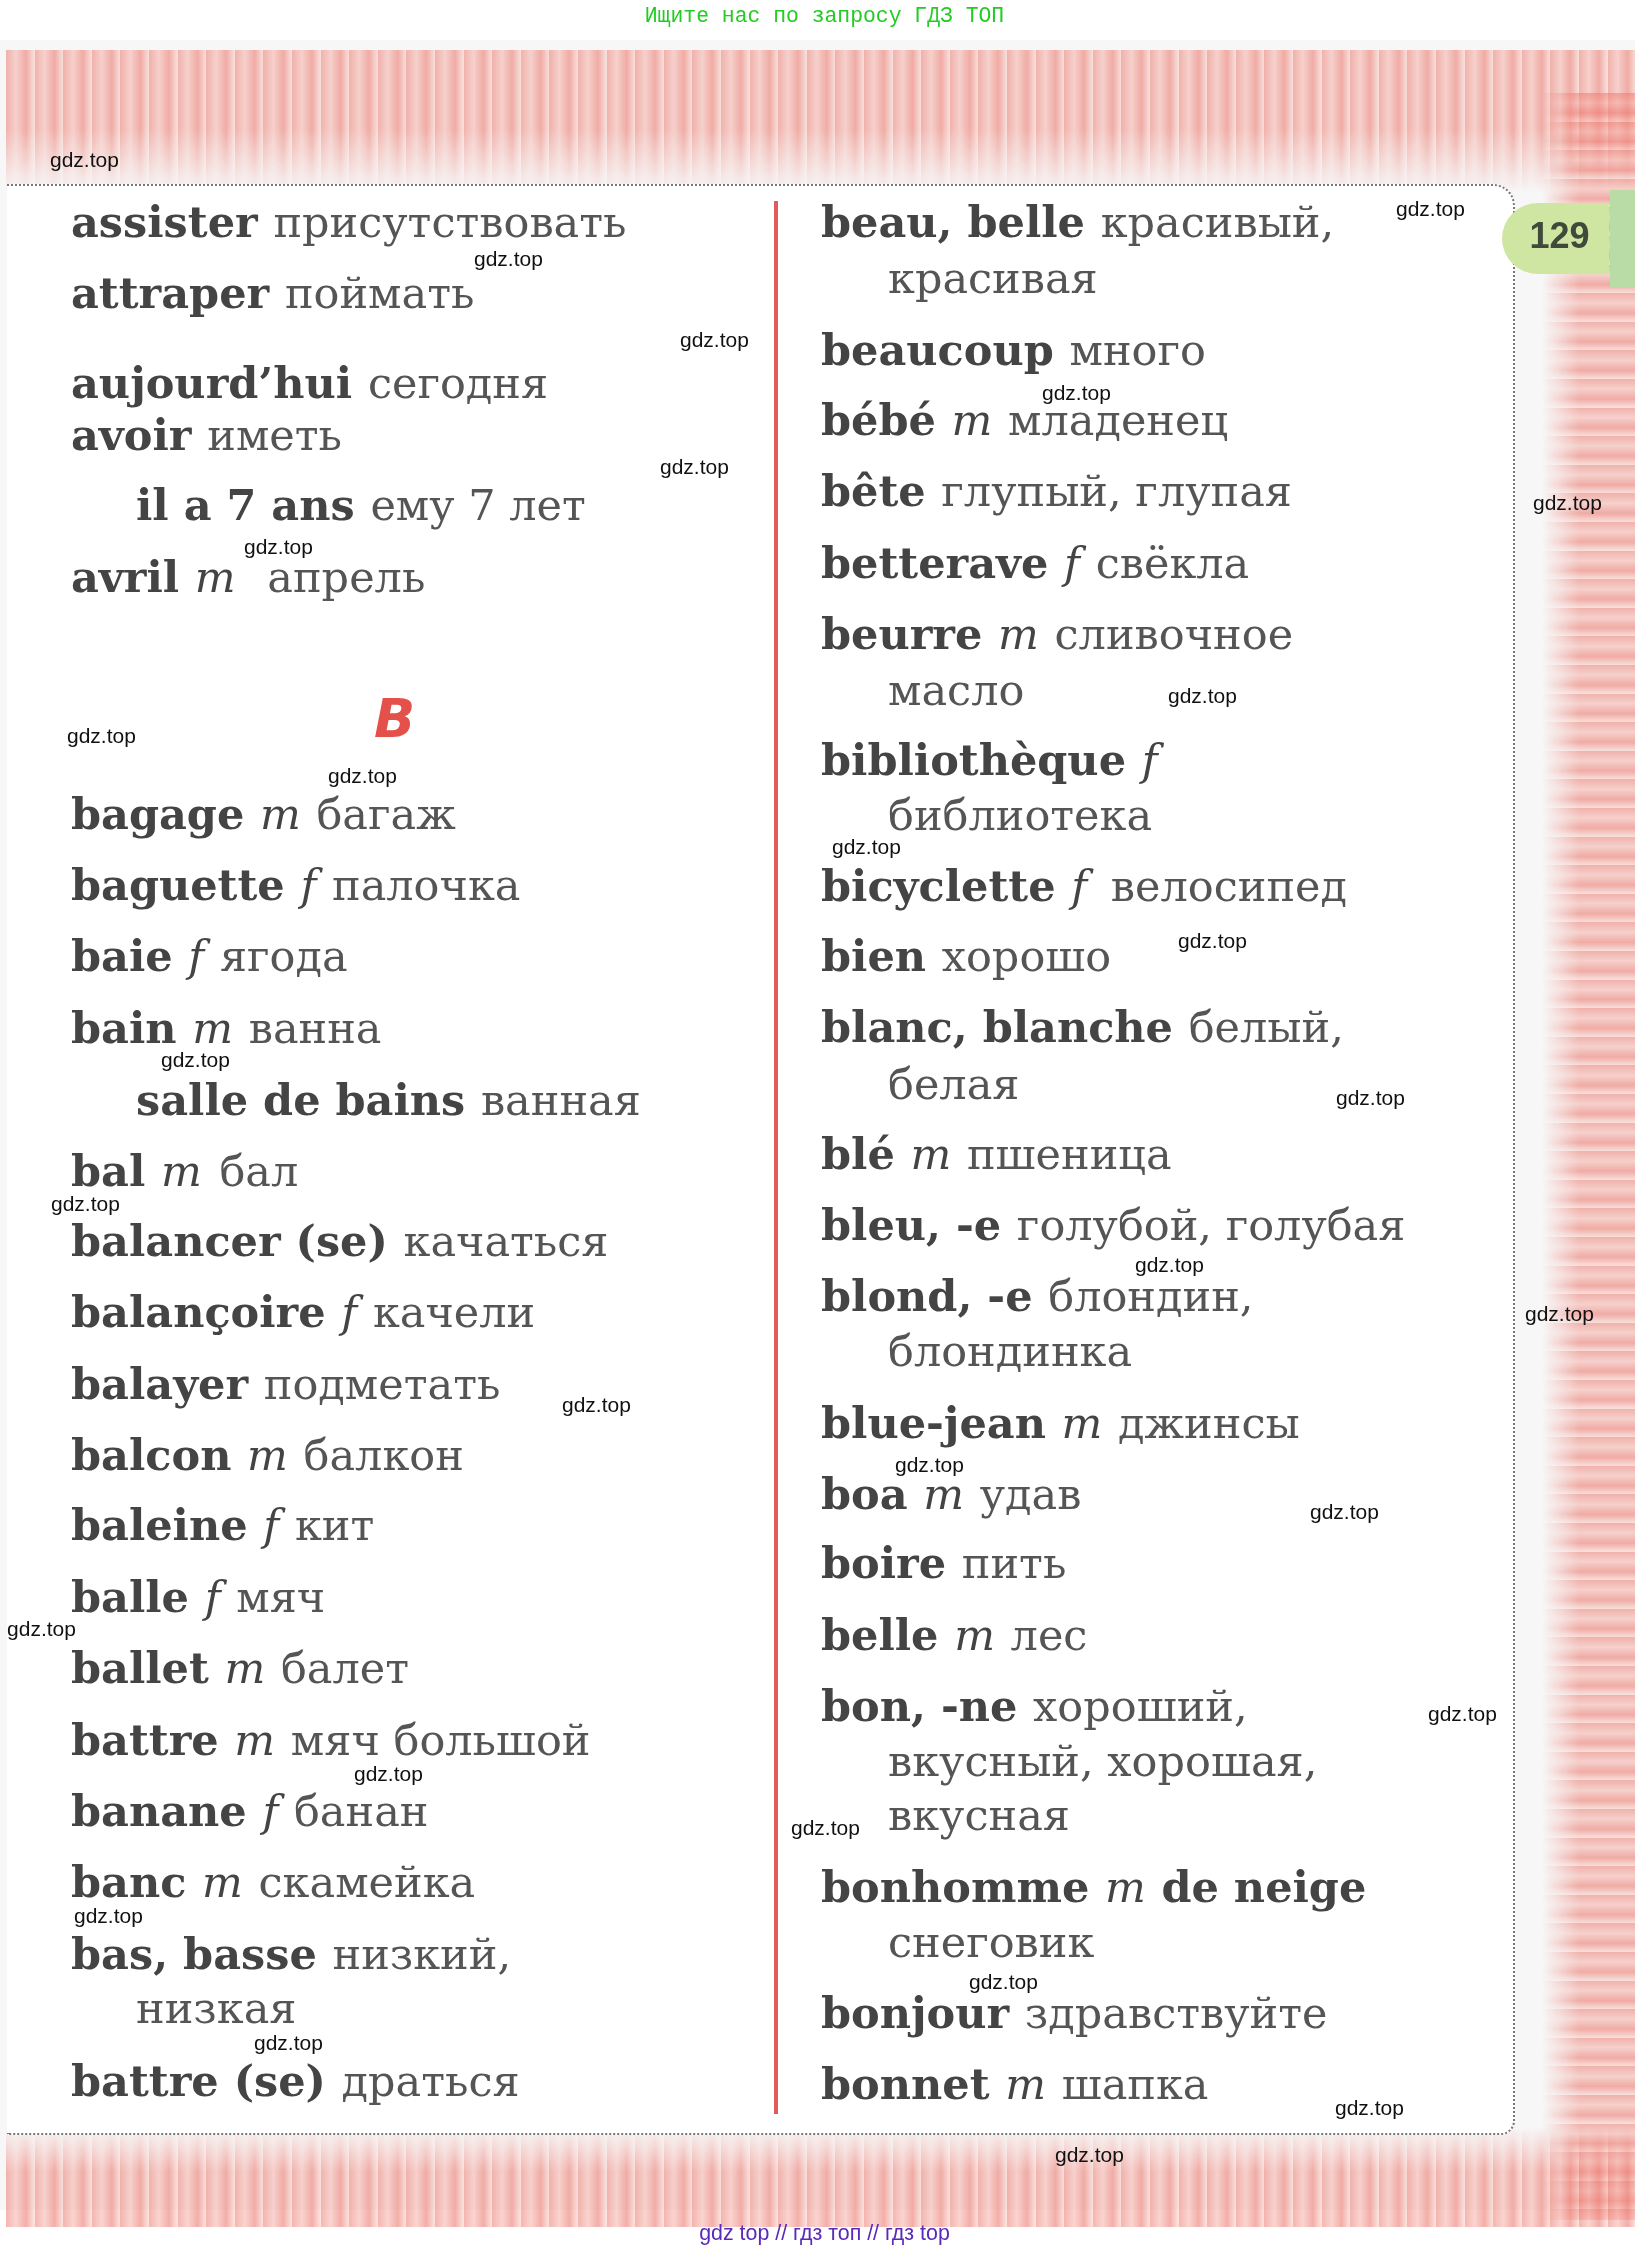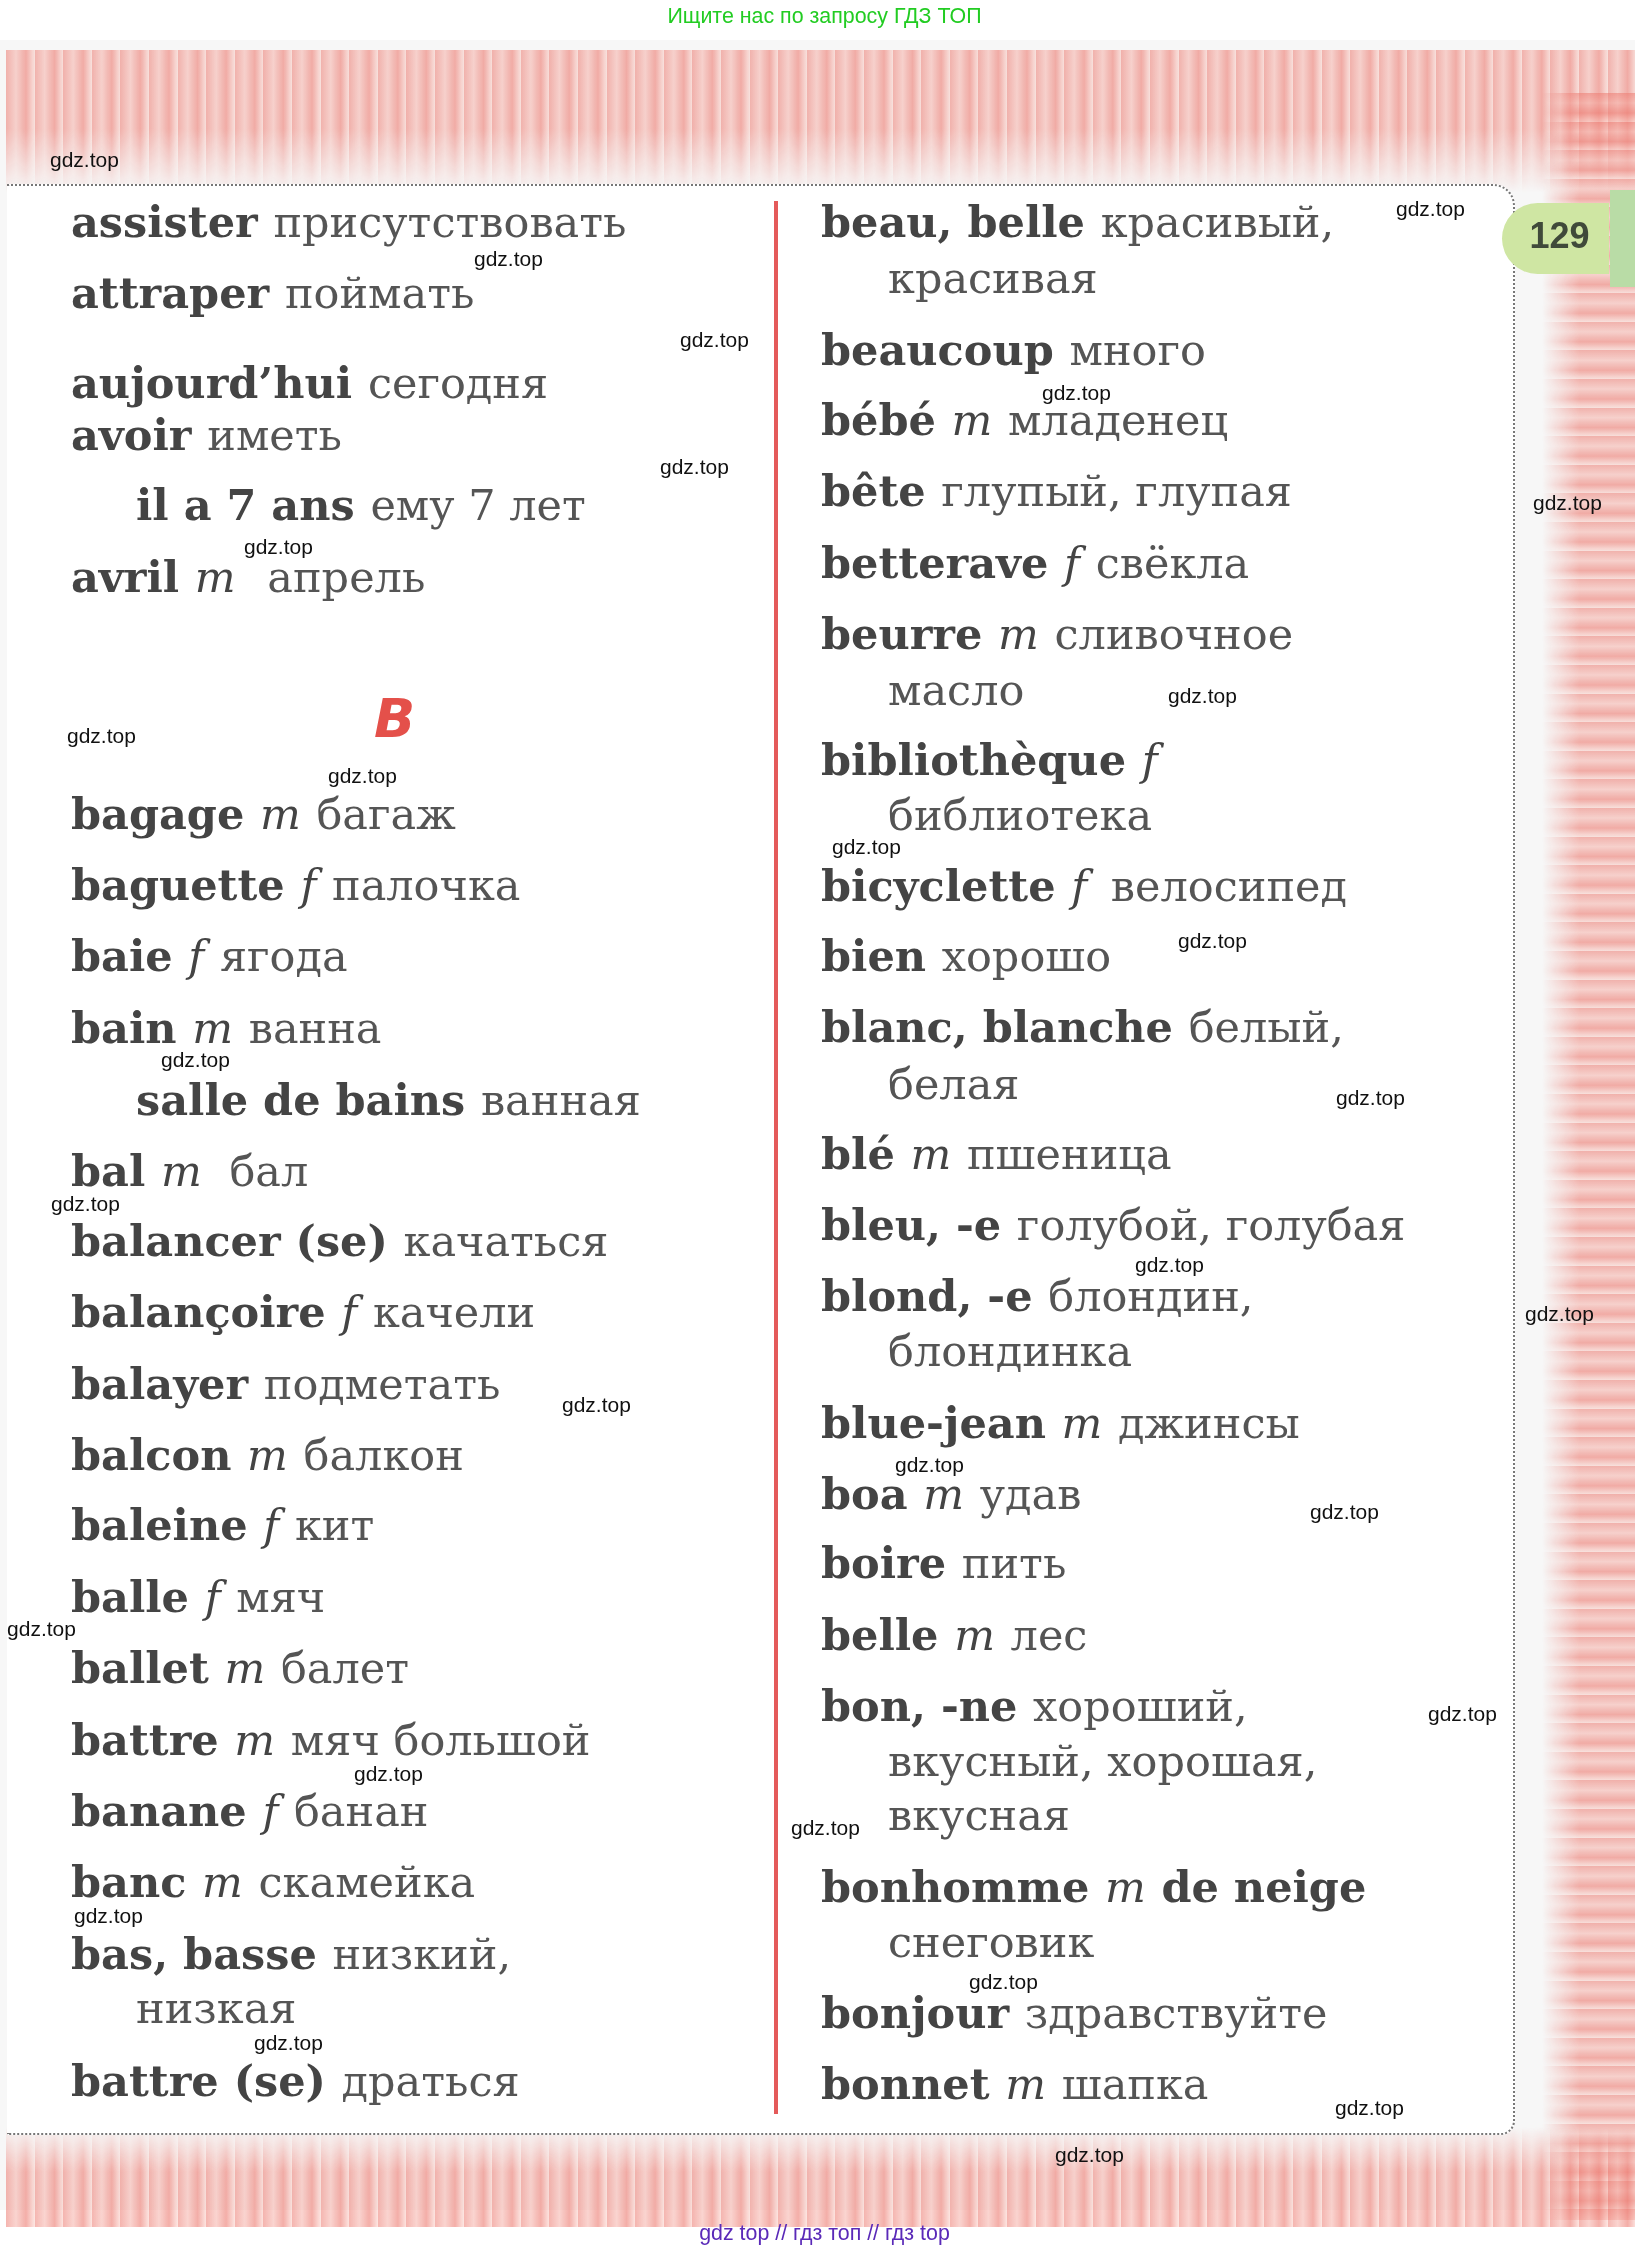--- a/index.html
+++ b/index.html
@@ -1,17 +1,17 @@
 <!DOCTYPE html>
 <html style="font-size:11.4px"><head>
 <meta charset="utf-8">
 <style>
   html, body { margin:0; padding:0; }
   body { width:1649px; height:2261px; position:relative; background:#ffffff; overflow:hidden; font-family:"DejaVu Serif", serif; }
-  .top-banner { position:absolute; left:0; top:0; width:1649px; height:36px; text-align:center; font-family:Liberation Sans, sans-serif; font-size:21.4px; line-height:33px; color:#22cc22; }
+  .top-banner { position:absolute; left:0; top:0; width:1649px; height:36px; text-align:center; font-family:Liberation Mono, monospace; font-size:21.4px; line-height:33px; color:#22cc22; }
   .page { position:absolute; left:0; top:40px; width:1635px; height:2170px; background:#f7f7f7; }
   .pink-top { position:absolute; left:5.7px; top:50px; width:1629px; height:143px;
     background: repeating-linear-gradient(90deg, rgba(236,120,110,0.55) 0px, rgba(244,160,150,0.45) 10px, rgba(236,120,110,0.6) 20px, rgba(250,190,180,0.4) 28.6px);
     -webkit-mask-image: linear-gradient(180deg, #000 55%, transparent 100%); mask-image: linear-gradient(180deg, #000 55%, transparent 100%); }
   .pink-bottom { position:absolute; left:5.7px; top:2127px; width:1629px; height:100px;
     background: repeating-linear-gradient(90deg, rgba(236,120,110,0.55) 0px, rgba(244,160,150,0.45) 10px, rgba(236,120,110,0.6) 20px, rgba(250,190,180,0.4) 28.6px);
     -webkit-mask-image: linear-gradient(0deg, #000 55%, transparent 100%); mask-image: linear-gradient(0deg, #000 55%, transparent 100%); }
   .pink-right { position:absolute; left:1542px; top:93px; width:93px; height:2127px;
     background: repeating-linear-gradient(180deg, rgba(236,120,110,0.55) 0px, rgba(244,160,150,0.45) 10px, rgba(236,120,110,0.6) 20px, rgba(250,190,180,0.4) 28.6px);
     -webkit-mask-image: linear-gradient(270deg, #000 60%, transparent 100%); mask-image: linear-gradient(270deg, #000 60%, transparent 100%); }
@@ -53,21 +53,21 @@
 <div class="entry" style="left:71px;top:358px"><span class="fr">aujourd’hui</span><span class="ru">сегодня</span></div>
 <div class="entry" style="left:71px;top:410px"><span class="fr">avoir</span><span class="ru">иметь</span></div>
 <div class="entry" style="left:136px;top:480px"><span class="fr">il a 7 ans</span><span class="ru">ему 7 лет</span></div>
 <div class="entry" style="left:71px;top:552px"><span class="fr">avril</span><span class="g">m</span><span class="ru" style="margin-left:16px">апрель</span></div>
 
 <div class="entry" style="left:71px;top:789px"><span class="fr">bagage</span><span class="g">m</span><span class="ru" style="margin-left:0">багаж</span></div>
 <div class="entry" style="left:71px;top:860px"><span class="fr">baguette</span><span class="g">f</span><span class="ru" style="margin-left:0">палочка</span></div>
 <div class="entry" style="left:71px;top:931px"><span class="fr">baie</span><span class="g">f</span><span class="ru" style="margin-left:0">ягода</span></div>
 <div class="entry" style="left:71px;top:1003px"><span class="fr">bain</span><span class="g">m</span><span class="ru" style="margin-left:0">ванна</span></div>
 <div class="entry" style="left:136px;top:1075px"><span class="fr">salle de bains</span><span class="ru">ванная</span></div>
-<div class="entry" style="left:71px;top:1146px"><span class="fr">bal</span><span class="g">m</span><span class="ru" style="margin-left:12px">бал</span></div>
+<div class="entry" style="left:71px;top:1146px"><span class="fr">bal</span><span class="g">m</span><span class="ru" style="margin-left:2px">бал</span></div>
 <div class="entry" style="left:71px;top:1216px"><span class="fr">balancer (se)</span><span class="ru">качаться</span></div>
 <div class="entry" style="left:71px;top:1287px"><span class="fr">balançoire</span><span class="g">f</span><span class="ru" style="margin-left:0">качели</span></div>
 <div class="entry" style="left:71px;top:1359px"><span class="fr">balayer</span><span class="ru">подметать</span></div>
 <div class="entry" style="left:71px;top:1430px"><span class="fr">balcon</span><span class="g">m</span><span class="ru" style="margin-left:0">балкон</span></div>
 <div class="entry" style="left:71px;top:1500px"><span class="fr">baleine</span><span class="g">f</span><span class="ru" style="margin-left:0">кит</span></div>
 <div class="entry" style="left:71px;top:1572px"><span class="fr">balle</span><span class="g">f</span><span class="ru" style="margin-left:0">мяч</span></div>
 <div class="entry" style="left:71px;top:1643px"><span class="fr">ballet</span><span class="g">m</span><span class="ru" style="margin-left:0">балет</span></div>
 <div class="entry" style="left:71px;top:1715px"><span class="fr">battre</span><span class="g">m</span><span class="ru" style="margin-left:0">мяч большой</span></div>
 <div class="entry" style="left:71px;top:1786px"><span class="fr">banane</span><span class="g">f</span><span class="ru" style="margin-left:0">банан</span></div>
 <div class="entry" style="left:71px;top:1857px"><span class="fr">banc</span><span class="g">m</span><span class="ru" style="margin-left:0">скамейка</span></div>

